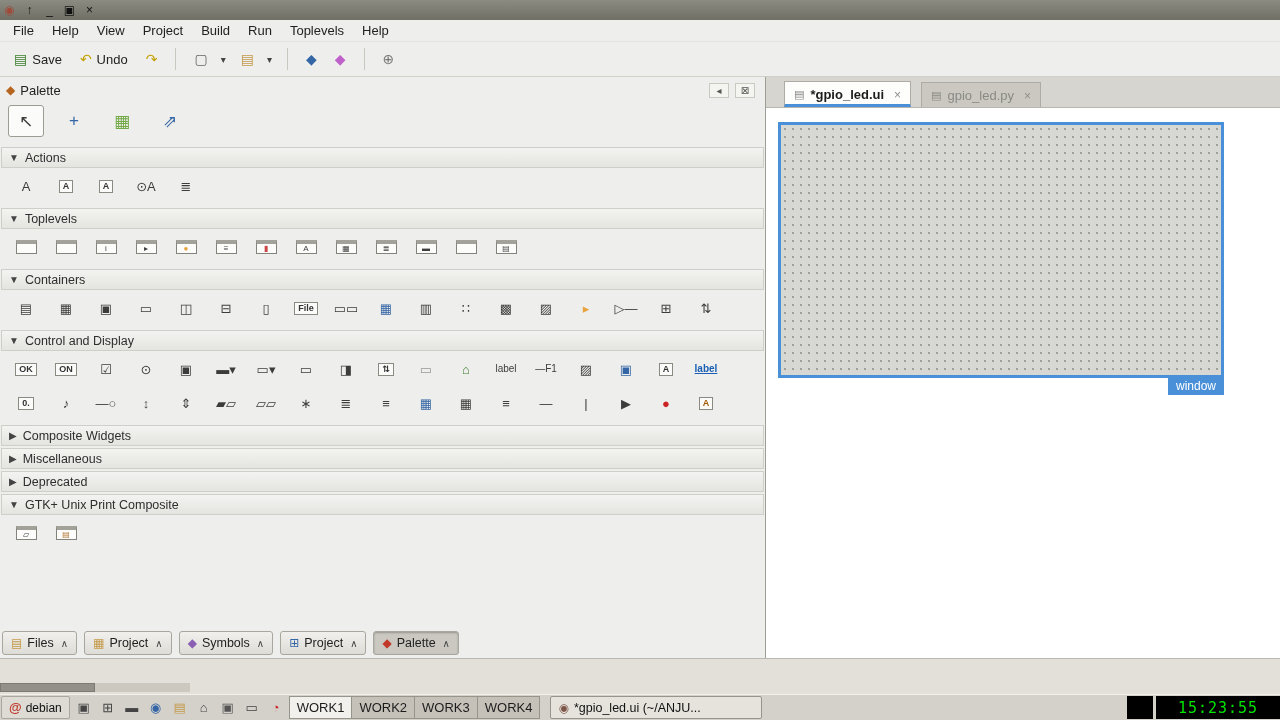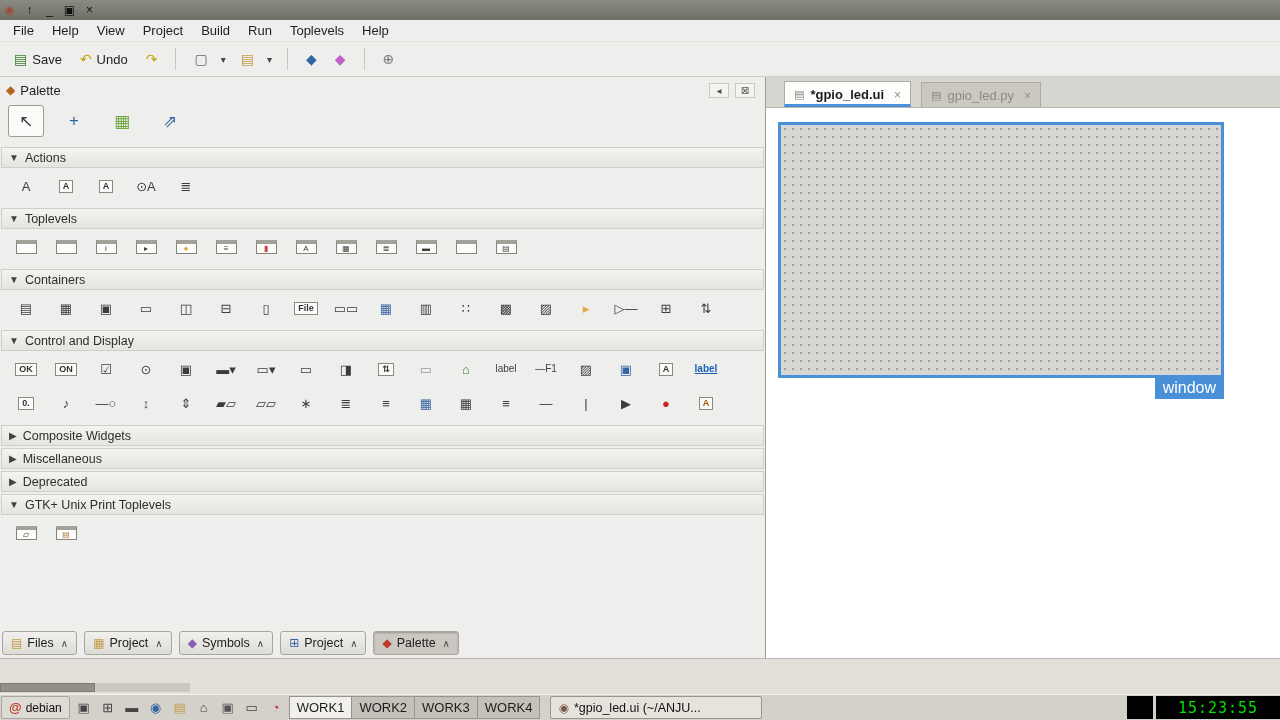--- a/index.html
+++ b/index.html
@@ -129,21 +129,21 @@
   }
   .widget-button {
     position:absolute; left:51px; top:68px; width:101px; height:82px;
     background:radial-gradient(circle at 50% 35%, #ecf2fa 0%, #cfdff4 70%, #c3d7f0 100%);
     border:1px solid #7aa3d4;
     display:flex; align-items:center; justify-content:center;
     font-size:13px; color:#2d2d2d;
   }
   .window-tag {
     position:absolute; right:-3px; top:100%; margin-top:3px;
-    background:#4a90d9; color:#ffffff; padding:1px 8px 2px 8px; font-size:16px;
+    background:#4a90d9; color:#ffffff; padding:1px 8px 2px 8px; font-size:12px;
   }
 
   
   .bottom-strip {
     height:36px; flex:0 0 36px; background:#e3e0da; border-top:1px solid #bab7b0;
     position:relative;
   }
   .hscroll-track {
     position:absolute; left:0; bottom:2px; width:190px; height:9px; background:#ccc8c0;
   }
@@ -572,21 +572,21 @@
       <div class="section">
         <div class="section-header">
           <span class="arrow">▶</span>
           <span>Deprecated</span>
         </div>
       </div>
 
       <div class="section">
         <div class="section-header">
           <span class="arrow">▼</span>
-          <span>GTK+ Unix Print Toplevels</span>
+          <span>GTK+ Unix Print Composite</span>
         </div>
         <div class="icon-row">
 
         <span class="picon win">
               <span class="g">▱</span>
             </span>
             <span class="picon win">
               <span class="g" style="color: rgb(176, 111, 42);">▤</span>
             </span>
           </div>

